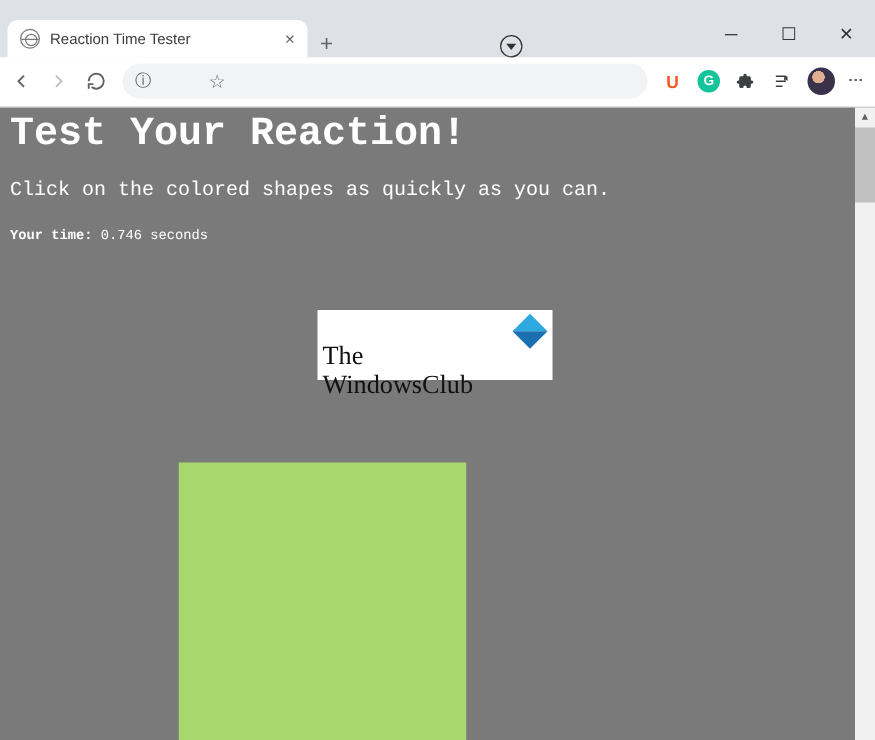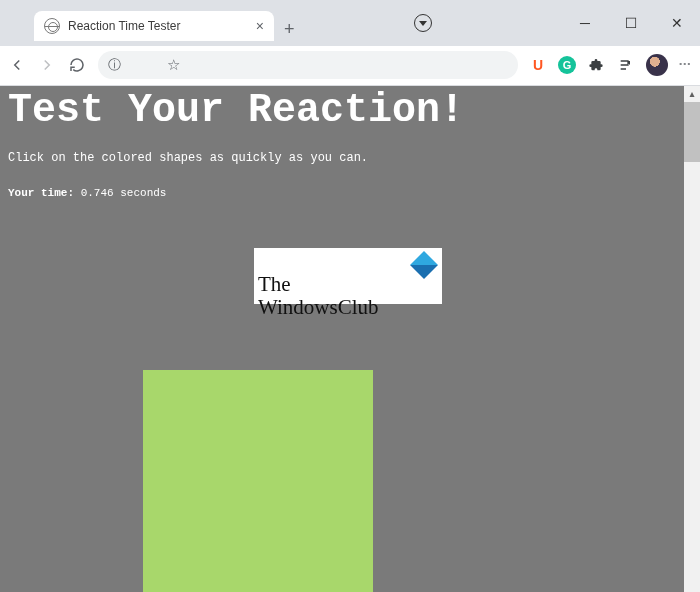--- a/index.html
+++ b/index.html
@@ -7,24 +7,23 @@
       width: 700px;
       height: 592px;
       background: #fff;
       font-family: -apple-system, "Segoe UI", Arial, sans-serif;
       overflow: hidden;
       position: relative;
     }
     
     .titlebar {
       display: flex;
-      align-items: center;
+      align-items: flex-end;
       height: 46px;
       background: #dee1e6;
-      padding-left: 28px;
     }
     .tab {
       display: flex;
       align-items: center;
       gap: 8px;
       background: #fff;
       border-radius: 8px 8px 0 0;
       margin: 6px 0 0 6px;
       padding: 7px 10px 7px 10px;
       font-size: 12px;
@@ -164,26 +163,26 @@
       text-align:center;
       line-height:16px;
     }
     .scroll-arrow.up{ top:0; }
     .content{
       padding: 2px 8px 0 8px;
       font-family: "Consolas","Courier New",monospace;
       color:#fff;
     }
     .content h1{
-      font-size:40px;
+      font-size:32px;
       font-weight:bold;
       margin:0 0 18px 0;
     }
     .content p.instr{
-      font-size:12px;
+      font-size:16px;
       margin-bottom:22px;
     }
     .content p.time{
       font-size:11px;
     }
     .content p.time b{ font-weight:bold; }
     .logo-card{
       position:absolute;
       left:254px;
       top:162px;

